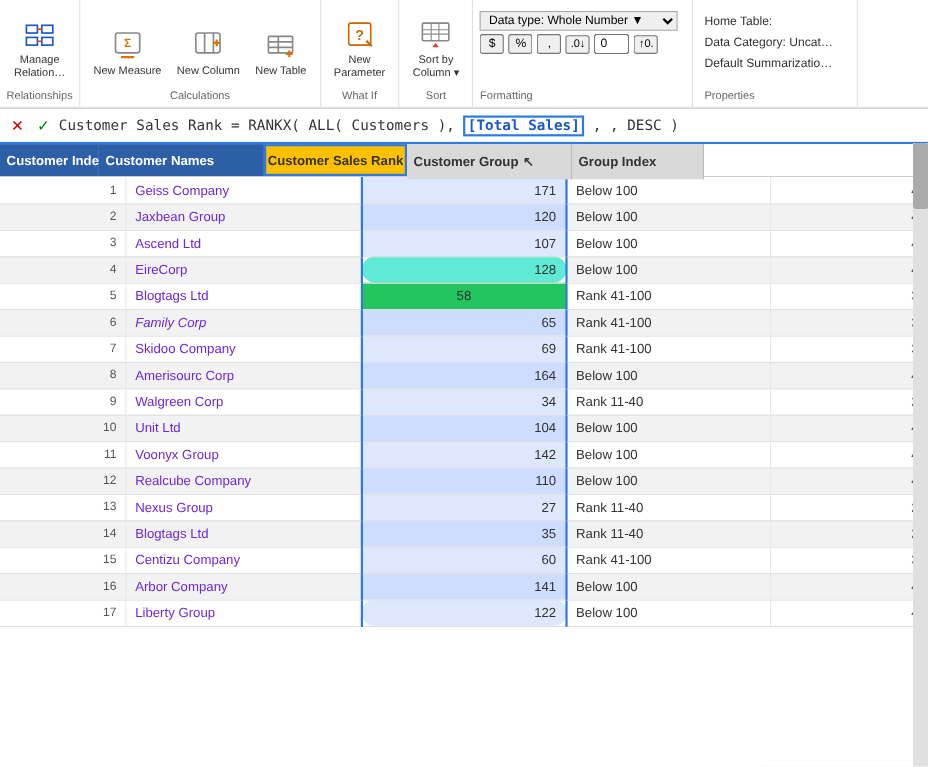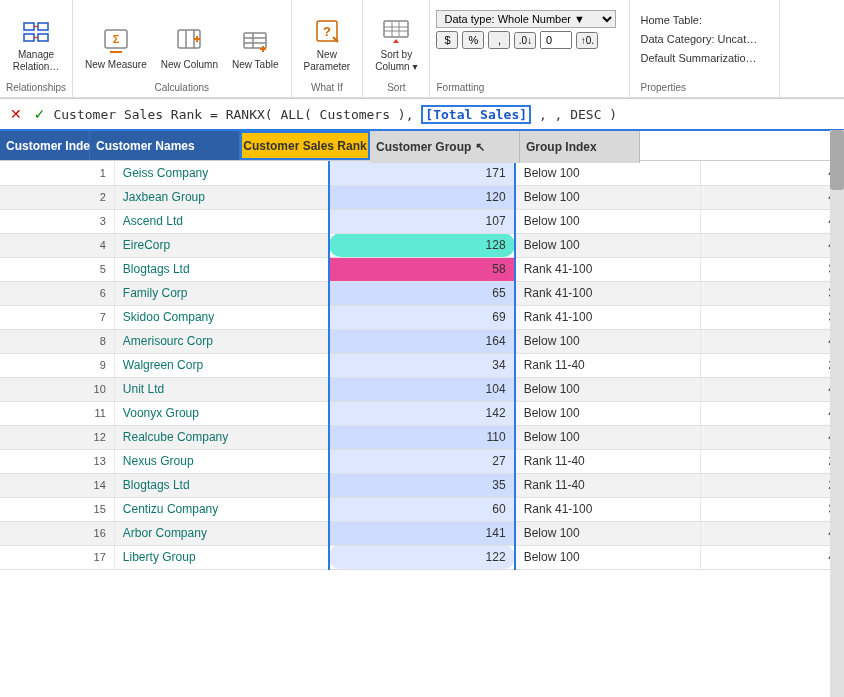--- a/index.html
+++ b/index.html
@@ -188,21 +188,21 @@
     .td-index {
       text-align: right;
       color: #555;
       background: #f5f5f5;
       width: 80px;
       font-size: 11px;
     }
 
     .td-name {
       text-align: left;
-      color: #0f766e;
+      color: #6d28d9;
       width: 150px;
     }
 
     .td-rank {
       text-align: right;
       color: #333;
       background: #e8f0ff;
       width: 130px;
       border-left: 2px solid #2d7be0;
       border-right: 2px solid #2d7be0;
@@ -443,27 +443,27 @@
           <tr>
             <td class="td-index" style="background: rgb(242, 242, 242);">4</td>
             <td class="td-name" style="background: rgb(242, 242, 242);">EireCorp</td>
             <td class="td-rank" style="background: #5eead4; border-radius: 12px;">128</td>
             <td class="td-group" style="background: rgb(242, 242, 242);">Below 100</td>
             <td class="td-gindex" style="background: rgb(242, 242, 242);">4</td>
           </tr>
           <tr>
             <td class="td-index" style="background: rgb(255, 255, 255);">5</td>
             <td class="td-name" style="background: rgb(255, 255, 255);">Blogtags Ltd</td>
-            <td class="td-rank" style="background: #ec4899;">58</td>
+            <td class="td-rank" style="background: #22c55e; text-align: center;">58</td>
             <td class="td-group" style="background: rgb(255, 255, 255);">Rank 41-100</td>
             <td class="td-gindex" style="background: rgb(255, 255, 255);">3</td>
           </tr>
           <tr>
             <td class="td-index" style="background: rgb(242, 242, 242);">6</td>
-            <td class="td-name" style="background: rgb(242, 242, 242);">Family Corp</td>
+            <td class="td-name" style="background: rgb(242, 242, 242); font-style: italic;">Family Corp</td>
             <td class="td-rank" style="background: rgb(205, 220, 255);">65</td>
             <td class="td-group" style="background: rgb(242, 242, 242);">Rank 41-100</td>
             <td class="td-gindex" style="background: rgb(242, 242, 242);">3</td>
           </tr>
           <tr>
             <td class="td-index" style="background: rgb(255, 255, 255);">7</td>
             <td class="td-name" style="background: rgb(255, 255, 255);">Skidoo Company</td>
             <td class="td-rank" style="background: rgb(221, 232, 255);">69</td>
             <td class="td-group" style="background: rgb(255, 255, 255);">Rank 41-100</td>
             <td class="td-gindex" style="background: rgb(255, 255, 255);">3</td>

